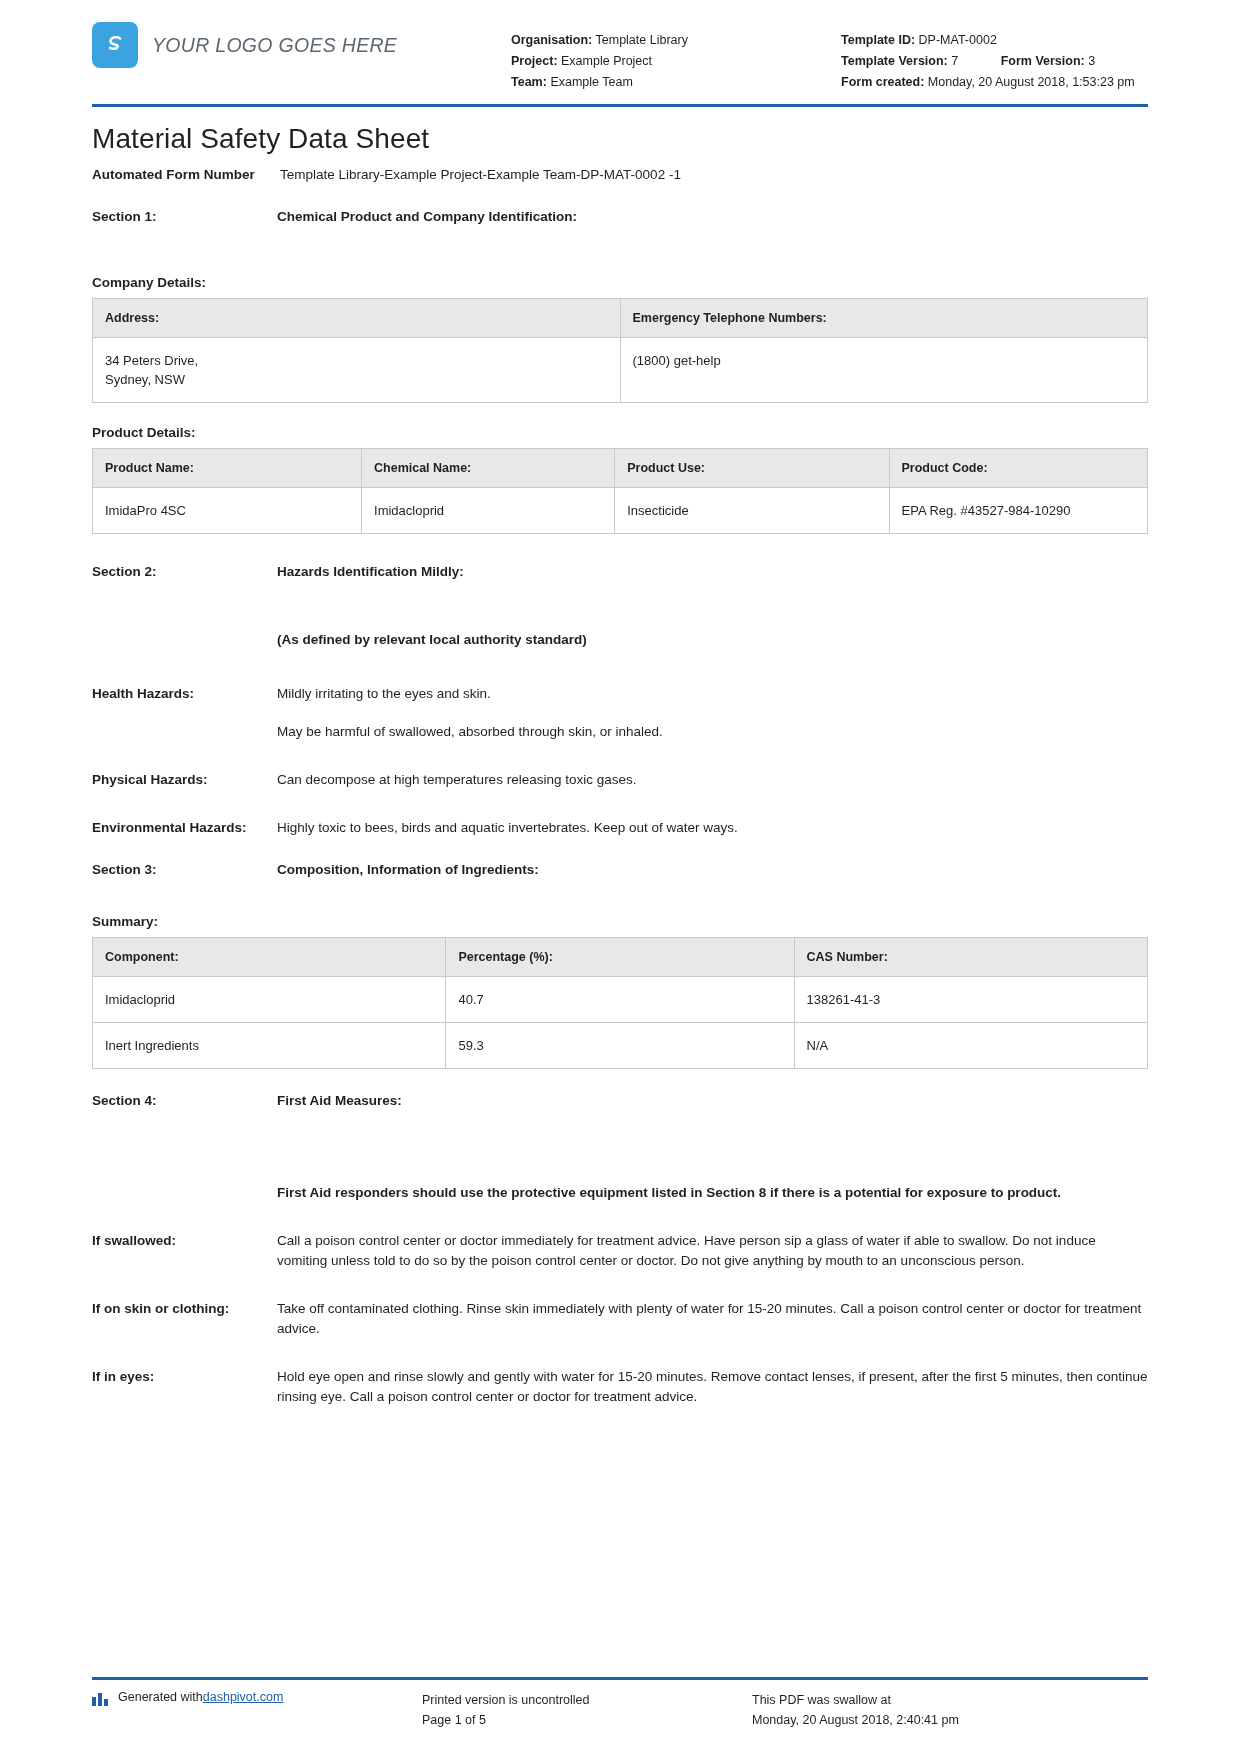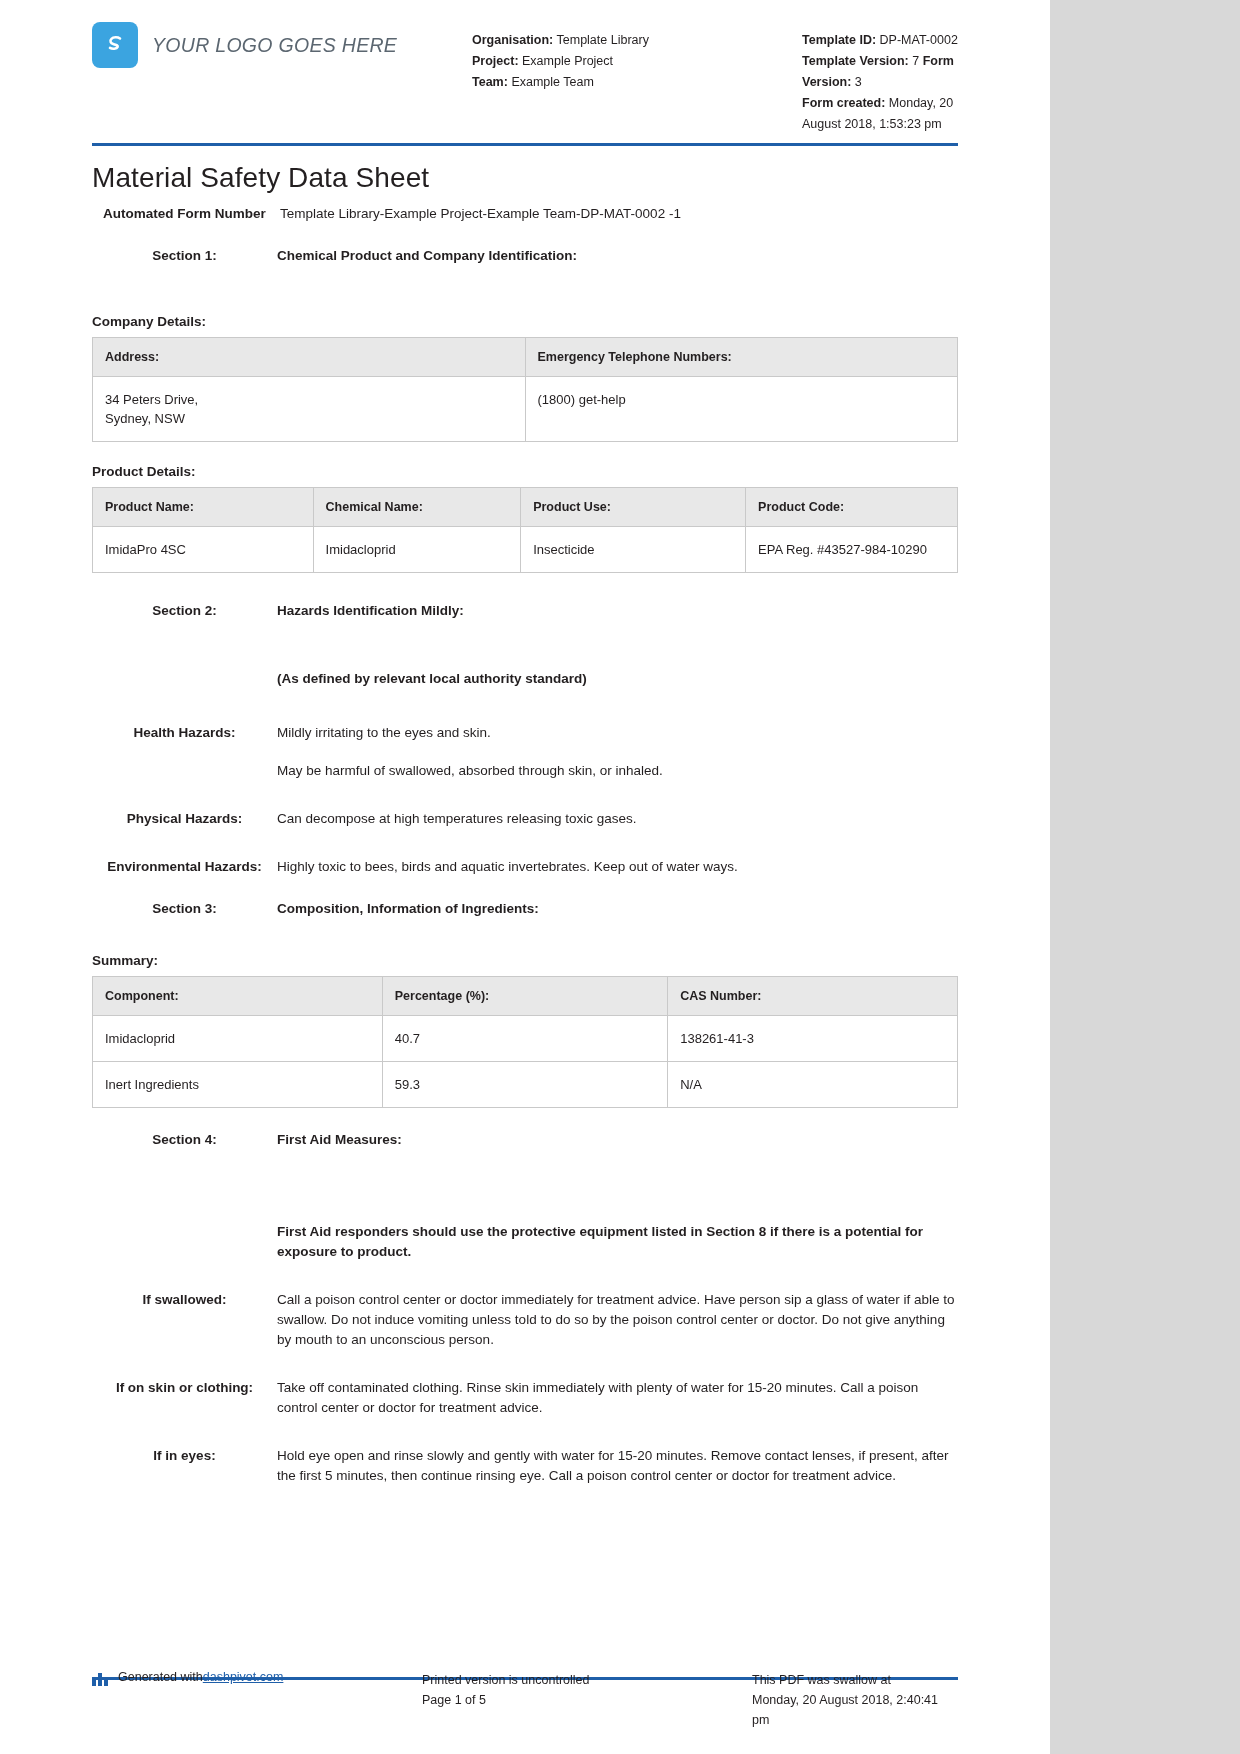--- a/index.html
+++ b/index.html
@@ -5,21 +5,21 @@
   * { box-sizing: border-box; }
   html, body { margin:0; padding:0; }
   body {
     width:1240px; height:1754px;
     background:#d8d8d8;
     font-family:"Liberation Sans", sans-serif;
     color:#231f20;
   }
   .page {
     position:relative;
-    width:1050px; height:1754px;
+    width:1240px; height:1754px;
     background:#ffffff;
     padding:0;
     overflow:hidden;
   }
   .inner { padding: 0 92px; }
 
   
   .header {
     display:flex;
     align-items:flex-start;
@@ -38,42 +38,42 @@
     margin-left:14px;
     color:#5b6670;
     font-size:19.5px;
     font-style:italic;
     letter-spacing:.3px;
     white-space:nowrap;
   }
   .meta-col { font-size:12.5px; line-height:21px; color:#231f20; }
   .meta-col.c1 { width:330px; flex:0 0 330px; padding-top:8px;}
   .meta-col.c2 { flex:1 1 auto; padding-top:8px;}
-  .meta-col b { font-weight:bold; }
+  .meta-col b { font-weight:bold;margin-left:39px; }
   .meta-row { white-space:normal; }
 
   .rule-top {
     border-bottom:3px solid #1f5fa9;
     margin: 8px 92px 0 92px;
   }
 
   
   h1.doc-title {
     font-size:28px;
     font-weight:400;
     margin: 16px 0 10px 0;
     color:#231f20;
     letter-spacing:.1px;
   }
 
   
   .row { display:flex; margin-bottom:4px; }
   .row .lbl {
     width:185px; flex:0 0 185px;
-    font-weight:bold; font-size:13.5px; line-height:20px;text-align:center;
+    font-weight:bold; font-size:13.5px; line-height:20px;
   }
   .row .val { flex:1 1 auto; font-size:13.5px; line-height:20px; }
   .row .val.u { font-weight:bold; }
   .row .val.b { font-weight:bold; }
   .row .val p { margin:0 0 18px 0; }
   .row .val p:last-child { margin-bottom:0; }
   .spacer-18 { height:18px; }
   .spacer-24 { height:24px; }
   .spacer-30 { height:30px; }
   .spacer-44 { height:44px; }

